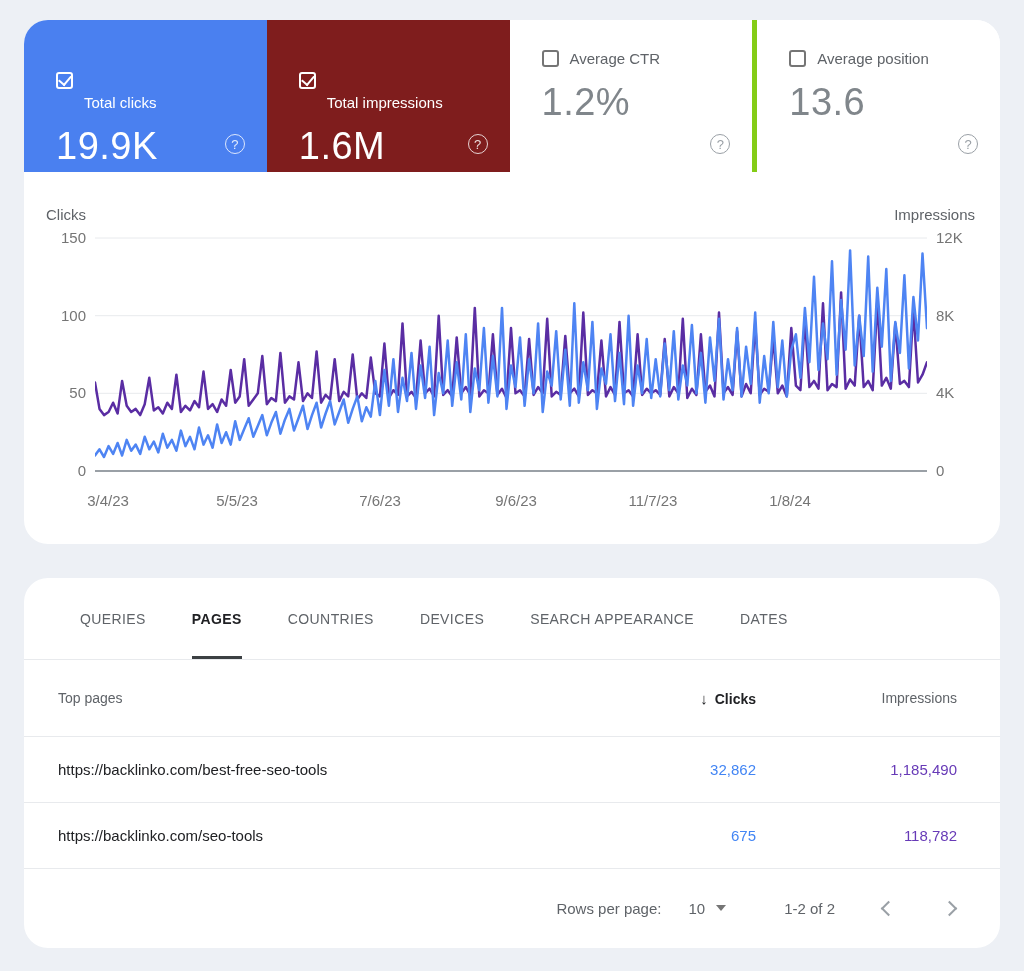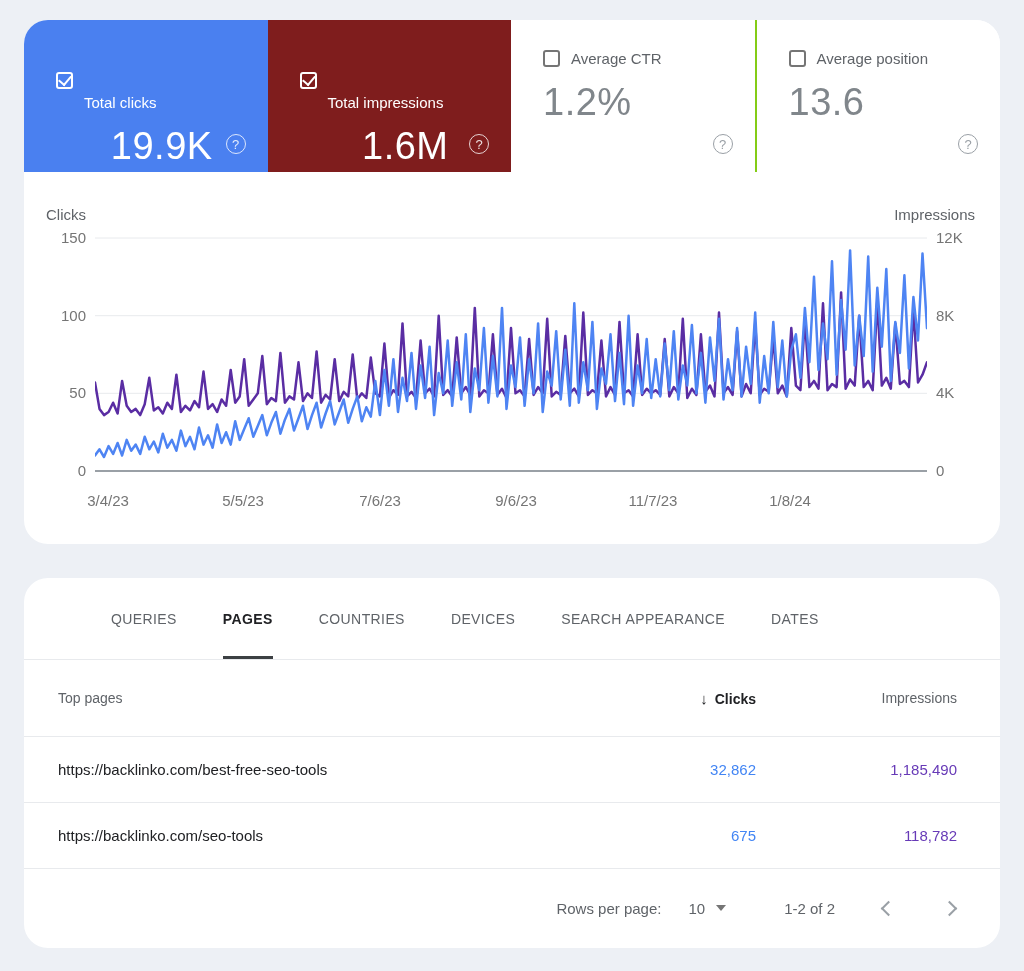--- a/index.html
+++ b/index.html
@@ -5,46 +5,46 @@
   * { margin:0; padding:0; box-sizing:border-box; }
   html,body { width:1024px; height:971px; background:#edf0f5; font-family:"Liberation Sans", sans-serif; position:relative; overflow:hidden; }
 
   .panel { position:absolute; left:24px; width:976px; background:#ffffff; border-radius:24px; overflow:hidden; }
   .panel.top { top:20px; height:524px; }
   .panel.bottom { top:578px; height:370px; }
 
   
   .cards { display:flex; height:152px; }
   .card { flex:1 1 0; position:relative; padding:30px 0 0 32px; background:#fff; }
-  .card.sep { border-left:2px solid #84cc16; }
+  .card.sep { border-left:5px solid #84cc16; }
   .card .cbx-row { display:flex; align-items:center; gap:11px; }
   .cbx { width:17px; height:17px; border:2px solid #757575; border-radius:3px; position:relative; flex:0 0 auto; }
   .card.colored .cbx { border-color:#ffffff; }
   .cbx.checked::after { content:""; position:absolute; left:3px; top:-1px; width:6px; height:10px; border:solid #fff; border-width:0 2px 2px 0; transform:rotate(40deg); }
   .card-label { font-size:15px; color:#5f6368; }
   .card.colored .card-label { color:#ffffff;margin-top:44px; }
   .card-value { margin-top:14px; font-size:38px; letter-spacing:.5px; color:#80868b; }
-  .card.colored .card-value { color:#ffffff;text-align:center; }
+  .card.colored .card-value { color:#ffffff; }
   .help { position:absolute; right:22px; bottom:18px; width:20px; height:20px; border-radius:50%; border:1.5px solid #9aa0a6; color:#9aa0a6; font-size:13px; line-height:1; display:flex; align-items:center; justify-content:center; }
   .card.colored .help { border-color:rgba(255,255,255,.8); color:rgba(255,255,255,.85); }
 
   
   .chart { position:relative; height:372px; }
   .axis-title { position:absolute; top:34px; font-size:15px; color:#5f6368; }
   .axis-title.left { left:22px; }
   .axis-title.right { right:25px; }
   .ytick { position:absolute; font-size:15px; color:#757575; height:18px; line-height:18px; }
   .ytick.l { left:0; width:62px; text-align:right; }
   .ytick.r { left:912px; width:56px; text-align:left; }
   #chart-svg { position:absolute; left:71px; top:58px; }
   .xlabels { position:absolute; left:71px; top:320px; width:832px; height:20px; }
   .xlabel { position:absolute; transform:translateX(-50%); font-size:15px; color:#757575; white-space:nowrap; }
 
   
-  .tabbar { display:flex; align-items:stretch; height:82px; padding-left:87px; gap:46px; border-bottom:1px solid #e8eaed; }
+  .tabbar { display:flex; align-items:stretch; height:82px; padding-left:56px; gap:46px; border-bottom:1px solid #e8eaed; }
   .tab { display:flex; align-items:center; position:relative; font-size:14px; letter-spacing:.4px; color:#5f6368; cursor:pointer; }
   .tab.active { color:#202124; font-weight:700; }
   .tab.active::after { content:""; position:absolute; left:0; right:0; bottom:0; height:3px; background:#3c4043; }
 
   
   .thead { display:flex; align-items:center; height:77px; padding:0 43px 0 34px; border-bottom:1px solid #e8eaed; }
   .th-pages { flex:1; font-size:14px; font-weight:500; color:#5f6368; }
   .col-clicks { width:150px; text-align:right; }
   .col-impr { width:201px; text-align:right; }
   .th-clicks { font-size:14px; font-weight:700; color:#202124; }
@@ -123,21 +123,21 @@
       <line x1="0" y1="8" x2="832" y2="8" stroke="#e8eaed" stroke-width="1"></line>
       <line x1="0" y1="85.7" x2="832" y2="85.7" stroke="#e8eaed" stroke-width="1"></line>
       <line x1="0" y1="163.3" x2="832" y2="163.3" stroke="#e8eaed" stroke-width="1"></line>
       <line x1="0" y1="241" x2="832" y2="241" stroke="#9aa0a6" stroke-width="2"></line>
     <polyline points="0.0,152.5 4.5,178.9 9.0,185.1 13.6,182.0 18.1,172.7 22.6,183.5 27.1,150.9 31.7,175.8 36.2,182.0 40.7,178.9 45.2,185.1 49.7,174.2 54.3,147.8 58.8,180.4 63.3,177.3 67.8,183.5 72.3,172.7 76.9,178.9 81.4,144.7 85.9,182.0 90.4,175.8 95.0,180.4 99.5,171.1 104.0,177.3 108.5,141.6 113.0,178.9 117.6,174.2 122.1,182.0 126.6,169.5 131.1,175.8 135.7,140.0 140.2,172.7 144.7,166.4 149.2,129.2 153.7,175.8 158.3,169.5 162.8,163.3 167.3,126.1 171.8,174.2 176.3,168.0 180.9,171.1 185.4,122.9 189.9,172.7 194.4,166.4 199.0,169.5 203.5,132.3 208.0,171.1 212.5,163.3 217.0,168.0 221.6,121.4 226.1,172.7 230.6,164.9 235.1,169.5 239.7,129.2 244.2,171.1 248.7,161.8 253.2,166.4 257.7,124.5 262.3,169.5 266.8,163.3 271.3,168.0 275.8,127.6 280.3,163.3 284.9,166.4 289.4,113.6 293.9,168.0 298.4,160.2 303.0,164.9 307.5,93.4 312.0,166.4 316.5,161.8 321.0,168.0 325.6,110.5 330.1,163.3 334.6,158.7 339.1,166.4 343.7,85.7 348.2,164.9 352.7,160.2 357.2,166.4 361.7,107.4 366.3,163.3 370.8,157.1 375.3,164.9 379.8,77.9 384.3,166.4 388.9,160.2 393.4,163.3 397.9,104.3 402.4,164.9 407.0,158.7 411.5,168.0 416.0,98.1 420.5,163.3 425.0,160.2 429.6,166.4 434.1,109.0 438.6,164.9 443.1,157.1 447.7,163.3 452.2,88.8 456.7,166.4 461.2,161.8 465.7,164.9 470.3,105.9 474.8,163.3 479.3,158.7 483.8,166.4 488.3,82.6 492.9,164.9 497.4,160.2 501.9,163.3 506.4,110.5 511.0,166.4 515.5,157.1 520.0,164.9 524.5,91.9 529.0,163.3 533.6,160.2 538.1,166.4 542.6,104.3 547.1,164.9 551.7,158.7 556.2,163.3 560.7,160.2 565.2,164.9 569.7,109.0 574.3,166.4 578.8,157.1 583.3,163.3 587.8,88.8 592.3,168.0 596.9,158.7 601.4,164.9 605.9,104.3 610.4,161.8 615.0,155.6 619.5,166.4 624.0,82.6 628.5,163.3 633.0,157.1 637.6,164.9 642.1,101.2 646.6,166.4 651.1,154.0 655.7,163.3 660.2,93.4 664.7,164.9 669.2,158.7 673.7,161.8 678.3,107.4 682.8,163.3 687.3,155.6 691.8,166.4 696.3,98.1 700.9,155.6 705.4,160.2 709.9,88.8 714.4,157.1 719.0,150.9 723.5,158.7 728.0,73.2 732.5,160.2 737.0,154.0 741.6,157.1 746.1,62.4 750.6,158.7 755.1,149.4 759.7,155.6 764.2,85.7 768.7,157.1 773.2,150.9 777.7,160.2 782.3,70.1 786.8,155.6 791.3,147.8 795.8,158.7 800.3,93.4 804.9,154.0 809.4,150.9 813.9,157.1 818.4,79.5 823.0,152.5 827.5,144.7 832.0,132.3" fill="none" stroke="#5a2da3" stroke-width="2.5" stroke-linejoin="round" stroke-linecap="round"></polyline>
         <polyline points="0.0,225.5 4.5,219.3 9.0,227.0 13.6,216.1 18.1,223.9 22.6,213.0 27.1,225.5 31.7,209.9 36.2,220.8 40.7,214.6 45.2,223.9 49.7,206.8 54.3,219.3 58.8,211.5 63.3,222.4 67.8,203.7 72.3,217.7 76.9,209.9 81.4,220.8 85.9,200.6 90.4,216.1 95.0,206.8 99.5,219.3 104.0,197.5 108.5,214.6 113.0,205.3 117.6,217.7 122.1,194.4 126.6,213.0 131.1,202.2 135.7,214.6 140.2,191.3 144.7,209.9 149.2,199.1 153.7,188.2 158.3,206.8 162.8,196.0 167.3,185.1 171.8,205.3 176.3,192.8 180.9,182.0 185.4,203.7 189.9,189.7 194.4,178.9 199.0,200.6 203.5,188.2 208.0,175.8 212.5,199.1 217.0,185.1 221.6,172.7 226.1,197.5 230.6,183.5 235.1,171.1 239.7,194.4 244.2,182.0 248.7,169.5 253.2,192.8 257.7,178.9 262.3,166.4 266.8,191.3 271.3,177.3 275.8,186.6 280.3,150.9 284.9,185.1 289.4,140.0 293.9,175.8 298.4,129.2 303.0,182.0 307.5,147.8 312.0,171.1 316.5,122.9 321.0,178.9 325.6,135.4 330.1,168.0 334.6,116.7 339.1,185.1 343.7,143.1 348.2,163.3 352.7,110.5 357.2,175.8 361.7,132.3 366.3,169.5 370.8,104.3 375.3,182.0 379.8,138.5 384.3,160.2 388.9,98.1 393.4,172.7 397.9,126.1 402.4,166.4 407.0,77.9 411.5,178.9 416.0,135.4 420.5,157.1 425.0,107.4 429.6,175.8 434.1,129.2 438.6,163.3 443.1,93.4 447.7,182.0 452.2,141.6 456.7,155.6 461.2,101.2 465.7,169.5 470.3,119.8 474.8,175.8 479.3,73.2 483.8,172.7 488.3,132.3 492.9,160.2 497.4,91.9 501.9,178.9 506.4,138.5 511.0,154.0 515.5,104.3 520.0,171.1 524.5,122.9 529.0,174.2 533.6,85.7 538.1,175.8 542.6,135.4 547.1,163.3 551.7,109.0 556.2,168.0 560.7,129.2 565.2,166.4 569.7,113.6 574.3,160.2 578.8,101.2 583.3,169.5 587.8,135.4 592.3,155.6 596.9,95.0 601.4,163.3 605.9,122.9 610.4,172.7 615.0,107.4 619.5,150.9 624.0,88.8 628.5,169.5 633.0,129.2 637.6,160.2 642.1,98.1 646.6,166.4 651.1,116.7 655.7,154.0 660.2,82.6 664.7,172.7 669.2,126.1 673.7,163.3 678.3,91.9 682.8,157.1 687.3,110.5 691.8,166.4 696.3,119.8 700.9,104.3 705.4,147.8 709.9,77.9 714.4,132.3 719.0,46.8 723.5,140.0 728.0,93.4 732.5,129.2 737.0,31.3 741.6,144.7 746.1,70.1 750.6,119.8 755.1,20.4 759.7,135.4 764.2,85.7 768.7,126.1 773.2,26.6 777.7,141.6 782.3,57.7 786.8,116.7 791.3,39.1 795.8,150.9 800.3,91.9 804.9,122.9 809.4,45.3 813.9,138.5 818.4,67.0 823.0,110.5 827.5,23.5 832.0,98.1" fill="none" stroke="#4e84f3" stroke-width="2.5" stroke-linejoin="round" stroke-linecap="round"></polyline>
       </svg>
 
     <div class="xlabels">
       <span class="xlabel" style="left:13px">3/4/23</span>
-      <span class="xlabel" style="left:148px">5/5/23</span>
+      <span class="xlabel" style="left:142px">5/5/23</span>
       <span class="xlabel" style="left:285px">7/6/23</span>
       <span class="xlabel" style="left:421px">9/6/23</span>
       <span class="xlabel" style="left:558px">11/7/23</span>
       <span class="xlabel" style="left:695px">1/8/24</span>
     </div>
   </div>
 </div>
 
 <div class="panel bottom">
 

